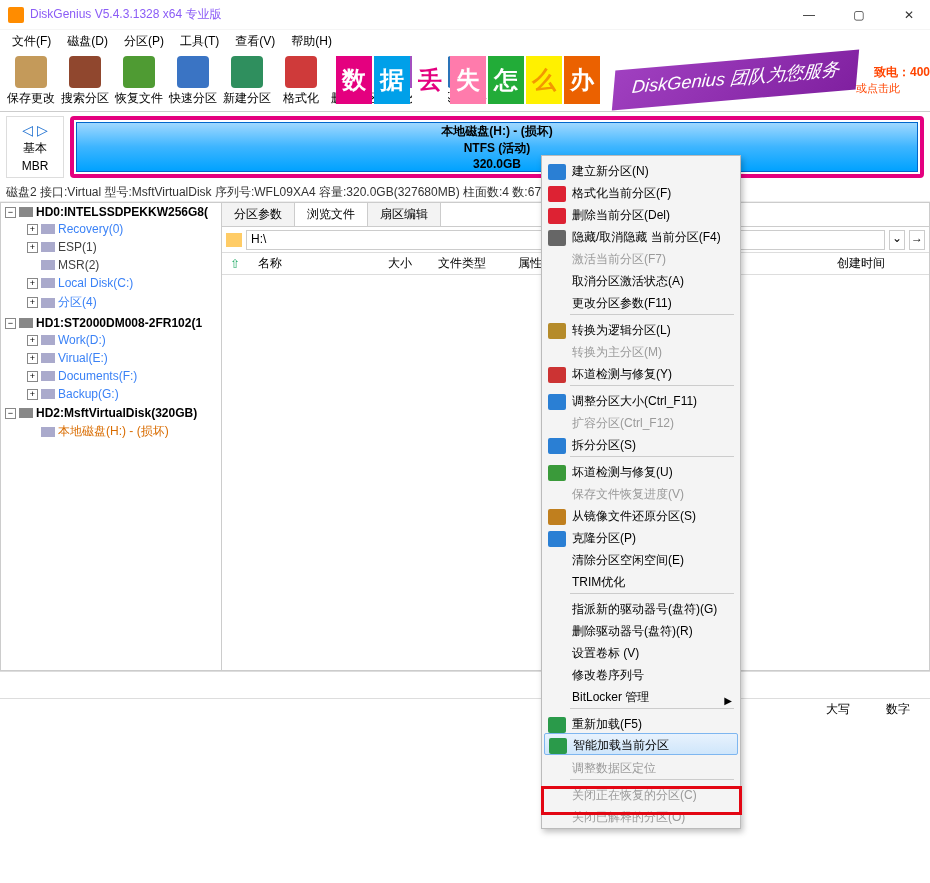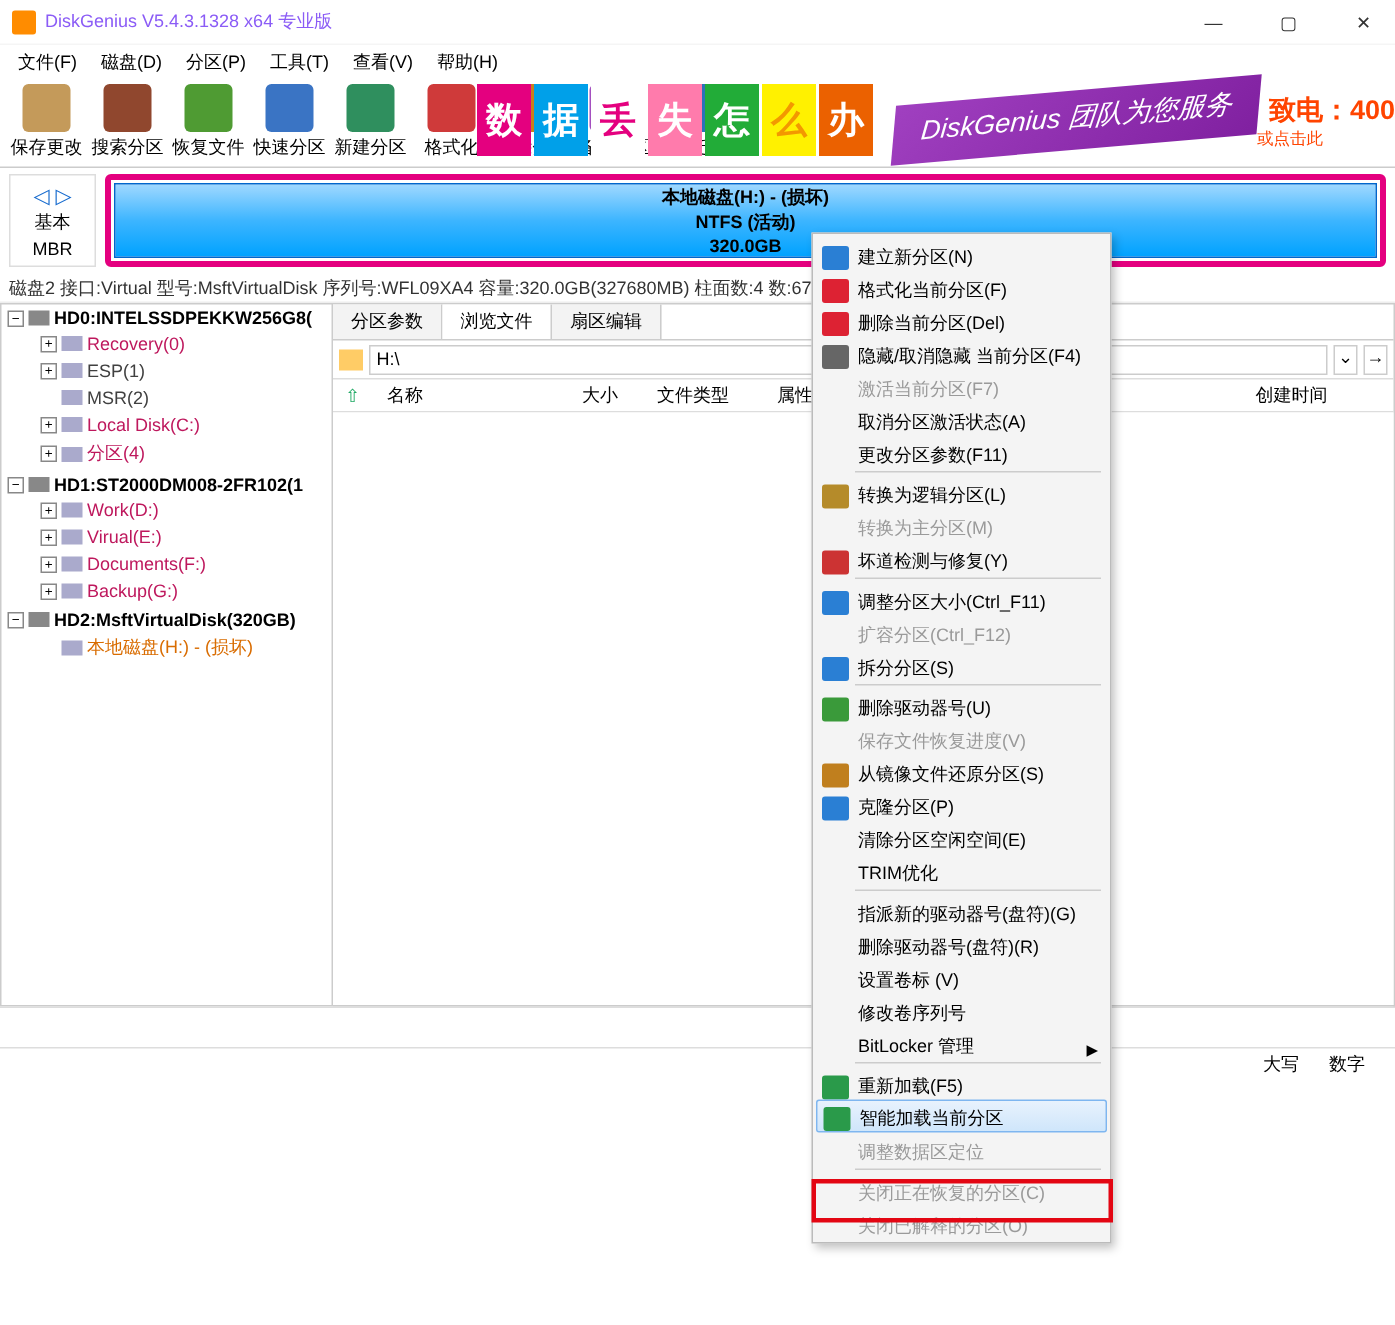--- a/index.html
+++ b/index.html
@@ -10,52 +10,52 @@
 .titlebar .btns{display:flex;gap:24px}
 .titlebar .btn{width:26px;height:20px;display:flex;align-items:center;justify-content:center;color:#333}
 .menubar{height:22px;display:flex;align-items:center;padding:0 6px;gap:4px}
 .menubar .mi{padding:2px 6px;cursor:default}
 .toolbar{height:60px;display:flex;align-items:center;padding:2px 4px;background:#fff;border-bottom:1px solid #ccc;position:relative}
 .toolbar .tb{display:flex;flex-direction:column;align-items:center;width:54px;cursor:default}
 .toolbar .tb .ic{width:32px;height:32px;margin-bottom:2px;border-radius:4px}
 .toolbar .banner{position:absolute;right:0;top:0;height:56px;display:flex;align-items:center}
 .toolbar .banner .blk{height:48px;width:36px;margin:0 1px;display:flex;align-items:center;justify-content:center;font-size:24px;font-weight:bold;color:#fff}
 .toolbar .banner .purple{background:linear-gradient(135deg,#a040c0,#8020a0);padding:6px 18px;height:40px;transform:skewX(-10deg) rotate(-5deg);color:#fff;font-size:18px;font-style:italic;margin-left:14px}
-.toolbar .banner .tel{color:#f40;margin-left:8px;font-size:18px;font-weight:bold}
+.toolbar .banner .tel{color:#f40;margin-left:18px;font-size:12px;font-weight:bold}
 .partbar{height:70px;display:flex;padding:4px 6px;background:#fff}
 .partbar .nav{width:58px;display:flex;flex-direction:column;align-items:center;justify-content:center;border:1px solid #ddd;gap:2px}
 .partbar .nav .arrows{color:#1a6dcf;font-size:14px}
 .partbar .diskbox{flex:1;margin-left:6px;border:4px solid #e4007f;border-radius:4px;padding:2px}
 .partbar .diskinner{height:100%;background:linear-gradient(180deg,#9fd8ff 0%,#3db5ff 50%,#00a2ff 100%);border:1px solid #0066cc;display:flex;flex-direction:column;align-items:center;justify-content:center;color:#000}
 .infobar{height:20px;padding:2px 6px;color:#333;font-size:12px;border-bottom:1px solid #eee;white-space:nowrap;overflow:hidden}
 .main{display:flex;height:470px;border-bottom:1px solid #ddd}
 .tree{width:222px;border:1px solid #ccc;overflow:auto;background:#fff}
 .tree ul{list-style:none}
 .tree li{padding:1px 0 1px 4px;white-space:nowrap}
 .tree .node{display:flex;align-items:center;gap:3px;padding:1px 0}
 .tree .exp{width:11px;height:11px;border:1px solid #888;display:inline-flex;align-items:center;justify-content:center;font-size:9px;line-height:1}
 .tree .hdd{width:14px;height:10px;background:#888}
 .tree .part{width:14px;height:10px;background:#aac}
 .tree .blue{color:#404040}
-.tree .orange{color:#be185d}
+.tree .orange{color:#3b82f6}
 .tree .sel{color:#d96c00}
 .tree ul ul{padding-left:18px}
 .right{flex:1;display:flex;flex-direction:column;border:1px solid #ccc;border-left:none}
 .tabs{height:24px;display:flex;border-bottom:1px solid #ccc}
 .tabs .tab{padding:3px 12px;border-right:1px solid #ccc;background:#f3f3f3}
 .tabs .tab.active{background:#fff}
 .pathrow{height:26px;display:flex;align-items:center;gap:4px;padding:0 4px;border-bottom:1px solid #ddd}
 .pathrow .fld{width:16px;height:14px;background:#fc6}
 .pathrow .path{flex:1;border:1px solid #ccc;height:20px;padding:1px 4px;background:#fff}
 .pathrow .dd{width:16px;text-align:center;border:1px solid #ccc;height:20px;background:#fff}
 .pathrow .go{width:16px;text-align:center;border:1px solid #ccc;height:20px;background:#fff}
 .listhdr{height:22px;display:flex;align-items:center;border-bottom:1px solid #ddd}
 .listhdr .col{padding:0 8px}
 .listbody{flex:1;background:#fff}
-.statusbar{position:absolute;left:0;right:0;top:698px;height:20px;display:flex;justify-content:flex-end;gap:20px;padding:2px 20px;border-top:1px solid #ddd;background:#fff}
+.statusbar{position:absolute;left:0;right:0;top:698px;height:20px;display:flex;justify-content:flex-end;gap:36px;padding:2px 20px;border-top:1px solid #ddd;background:#fff}
 .ctxmenu{position:absolute;left:541px;top:155px;width:200px;background:#f4f4f4;border:1px solid #bbb;box-shadow:2px 3px 6px rgba(0,0,0,.25);padding:2px}
 .ctxmenu .row{display:flex;align-items:flex-end;height:22px;padding:0 18px 0 28px;position:relative;white-space:nowrap}
 .ctxmenu .row .ic{position:absolute;left:4px;width:18px;height:16px;border-radius:2px}
 .ctxmenu .row.dis{color:#9a9a9a}
 .ctxmenu .row.hl{background:linear-gradient(180deg,#e8f2fd,#cfe6fb);border:1px solid #7eb6f0;height:22px;margin:0;border-radius:2px}
 .ctxmenu .sep{height:1px;background:#ccc;margin:2px 4px 2px 26px}
 .ctxmenu .arrow{position:absolute;right:6px;font-size:10px}
 .redbox{position:absolute;left:541px;top:786px;width:201px;height:29px;border:3px solid #e30613;pointer-events:none}
 </style>
 </head>
@@ -330,21 +330,21 @@
     <div class="row dis">
       <span>扩容分区(Ctrl_F12)</span>
     </div>
     <div class="row">
       <div class="ic" style="background: rgb(42, 127, 212);"></div>
       <span>拆分分区(S)</span>
     </div>
     <div class="sep"></div>
     <div class="row">
       <div class="ic" style="background: rgb(58, 154, 58);"></div>
-      <span>删除驱动器号(U)</span>
+      <span>坏道检测与修复(U)</span>
     </div>
     <div class="row dis">
       <span>保存文件恢复进度(V)</span>
     </div>
     <div class="row">
       <div class="ic" style="background: rgb(192, 127, 30);"></div>
       <span>从镜像文件还原分区(S)</span>
     </div>
     <div class="row">
       <div class="ic" style="background: rgb(42, 127, 212);"></div>

